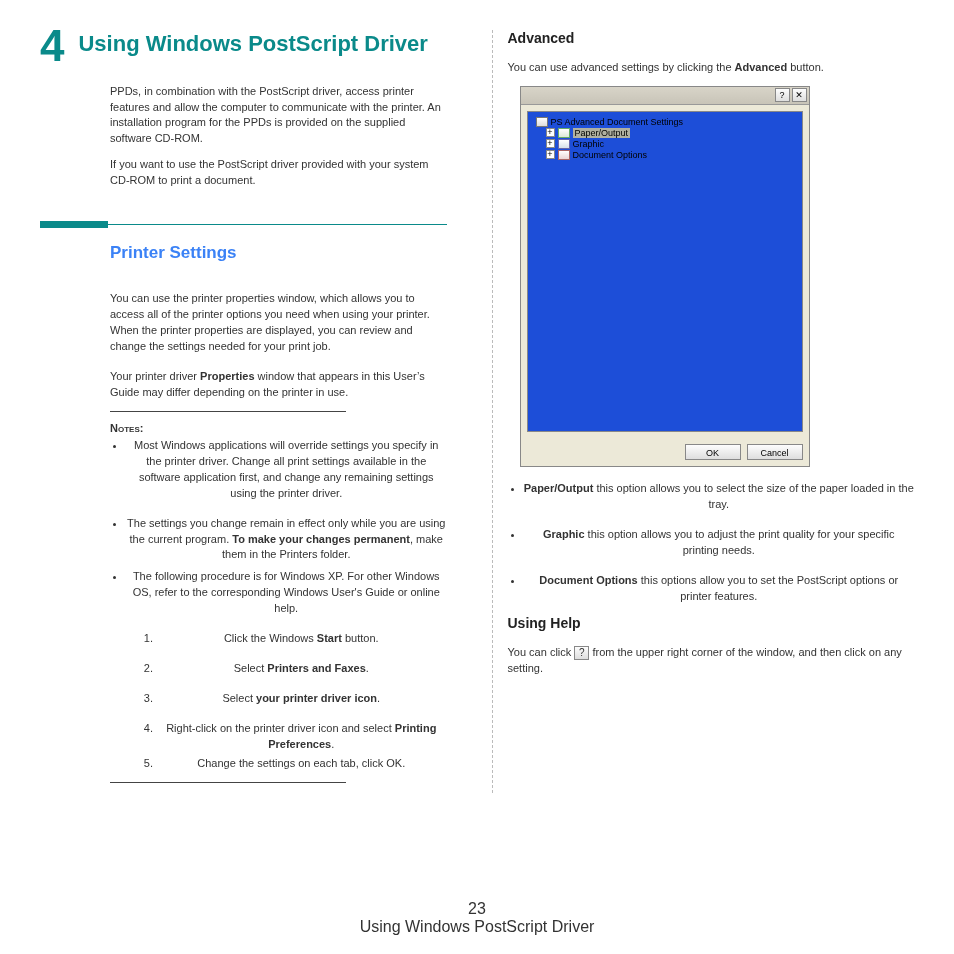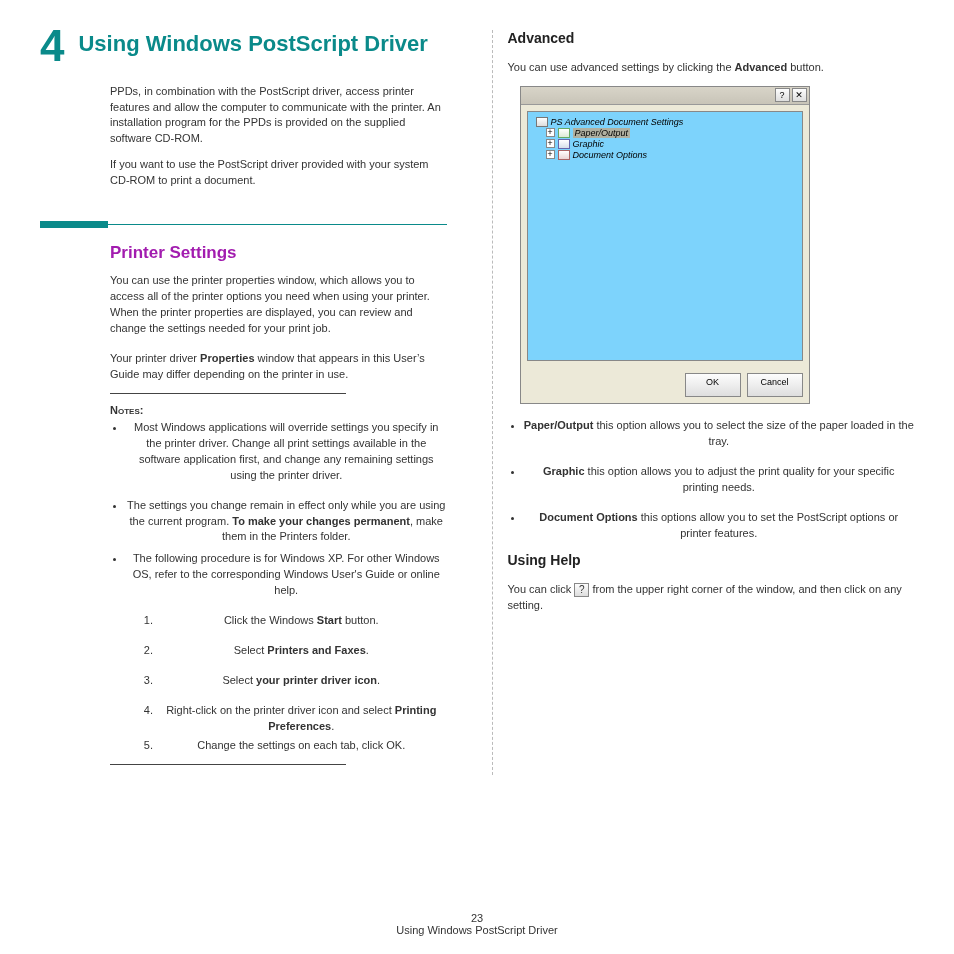--- a/index.html
+++ b/index.html
@@ -59,24 +59,24 @@
     background: #0a8a8a;
     margin: 35px 0 18px 0;
   }
   .hr-accent::before {
     content: '';
     position: absolute;
     left: 0; top: -3px; width: 68px; height: 7px;
     background: #0a8a8a;
   }
   h2.section {
-    margin: 0 0 10px 0;
+    margin: 0 0 28px 0;
     font-size: 17px;
     font-weight: bold;
-    color: #a21caf;
+    color: #3b82f6;
   }
   h3.subsection {
     margin: 0 0 6px 0;
     font-size: 14px;
     font-weight: bold;
     color: #222;
   }
   .short-hr {
     border: none;
     border-top: 1px solid #444;
@@ -91,21 +91,21 @@
   ul.bullets { margin: 0 0 10px 0; padding-left: 16px; }
   ul.bullets > li { margin-bottom: 6px; line-height: 1.45; text-align: center; }
   ol.steps { margin: 4px 0 4px 12px; padding-left: 18px; }
   ol.steps > li { margin-bottom: 3px; line-height: 1.45; }
   b { font-weight: bold; }
   .footer {
     position: absolute;
     bottom: 18px;
     left: 0; right: 0;
     text-align: center;
-    font-size: 11px;
+    font-size: 16px;
   }
   
   .dialog {
     width: 290px;
     margin: 8px 0 12px 12px;
     border: 1px solid #888;
     background: #ece9d8;
     font-family: Tahoma, sans-serif;
     font-size: 9px;
     color: #000;
@@ -123,45 +123,44 @@
   .titlebar .tb-btn {
     width: 15px; height: 14px;
     background: linear-gradient(#fdfdfd,#dedede);
     border: 1px solid #888;
     font-size: 9px;
     line-height: 12px;
     text-align: center;
     font-family: Arial;
   }
   .dialog .tree {
-    background: #7dd3fc;
+    background: #1d4ed8;
     border: 1px solid #888;
     margin: 6px;
-    height: 250px;
+    height: 321px;
     padding: 4px;
-    font-style: italic;
   }
   .tree-row { display: flex; align-items: center; gap: 3px; margin: 1px 0; }
   .tree-indent1 { padding-left: 4px; }
   .tree-indent2 { padding-left: 14px; }
   .tree-toggle { width: 9px; height: 9px; border: 1px solid #888; text-align:center; line-height:7px; font-size:9px; background:#fff; }
   .tree-icon { width: 12px; height: 10px; display:inline-block; }
   .ic-doc { background: linear-gradient(#fff,#ddd); border:1px solid #777; }
   .ic-paper { background: linear-gradient(#fff,#dbead6); border:1px solid #6a6; }
   .ic-graphic { background: linear-gradient(#fff,#d6e0ea); border:1px solid #66a; }
   .ic-opts { background: linear-gradient(#fff,#ead6d6); border:1px solid #a66; }
   .tree .sel { background: #b0b0a0; padding: 0 2px; }
   .dialog .btnbar {
     display: flex;
     justify-content: flex-end;
     gap: 6px;
     padding: 6px;
   }
   .dlg-btn {
-    width: 56px; height: 24px;
+    width: 56px; height: 16px;
     background: linear-gradient(#fdfdfd,#dedede);
     border: 1px solid #888;
     font-size: 9px;
     text-align: center;
     line-height: 16px;
   }
   .help-icon {
     display: inline-block;
     width: 15px; height: 14px;
     background: linear-gradient(#fdfdfd,#dedede);

